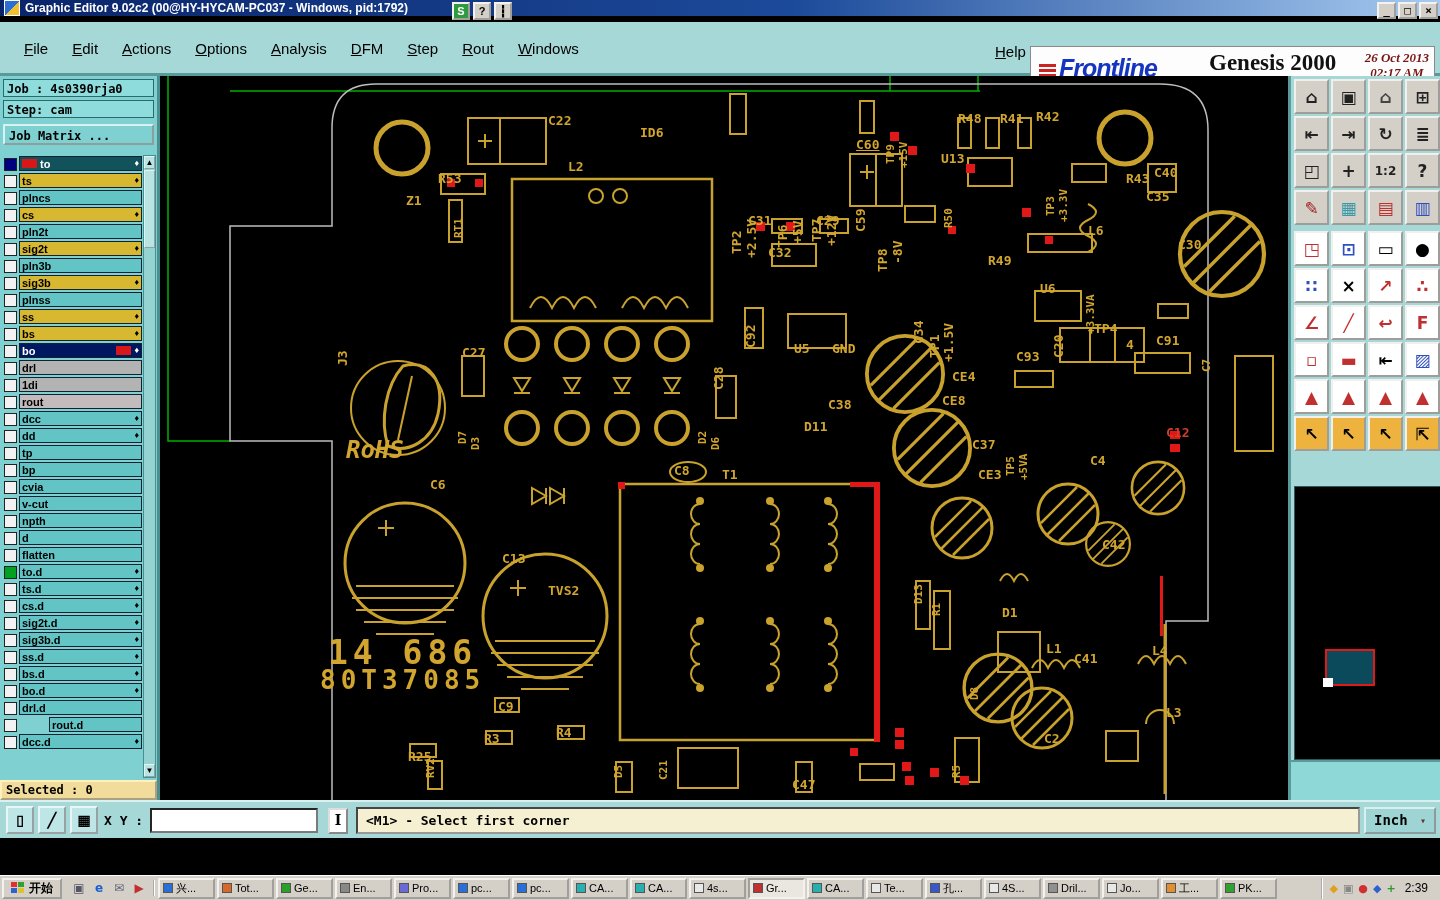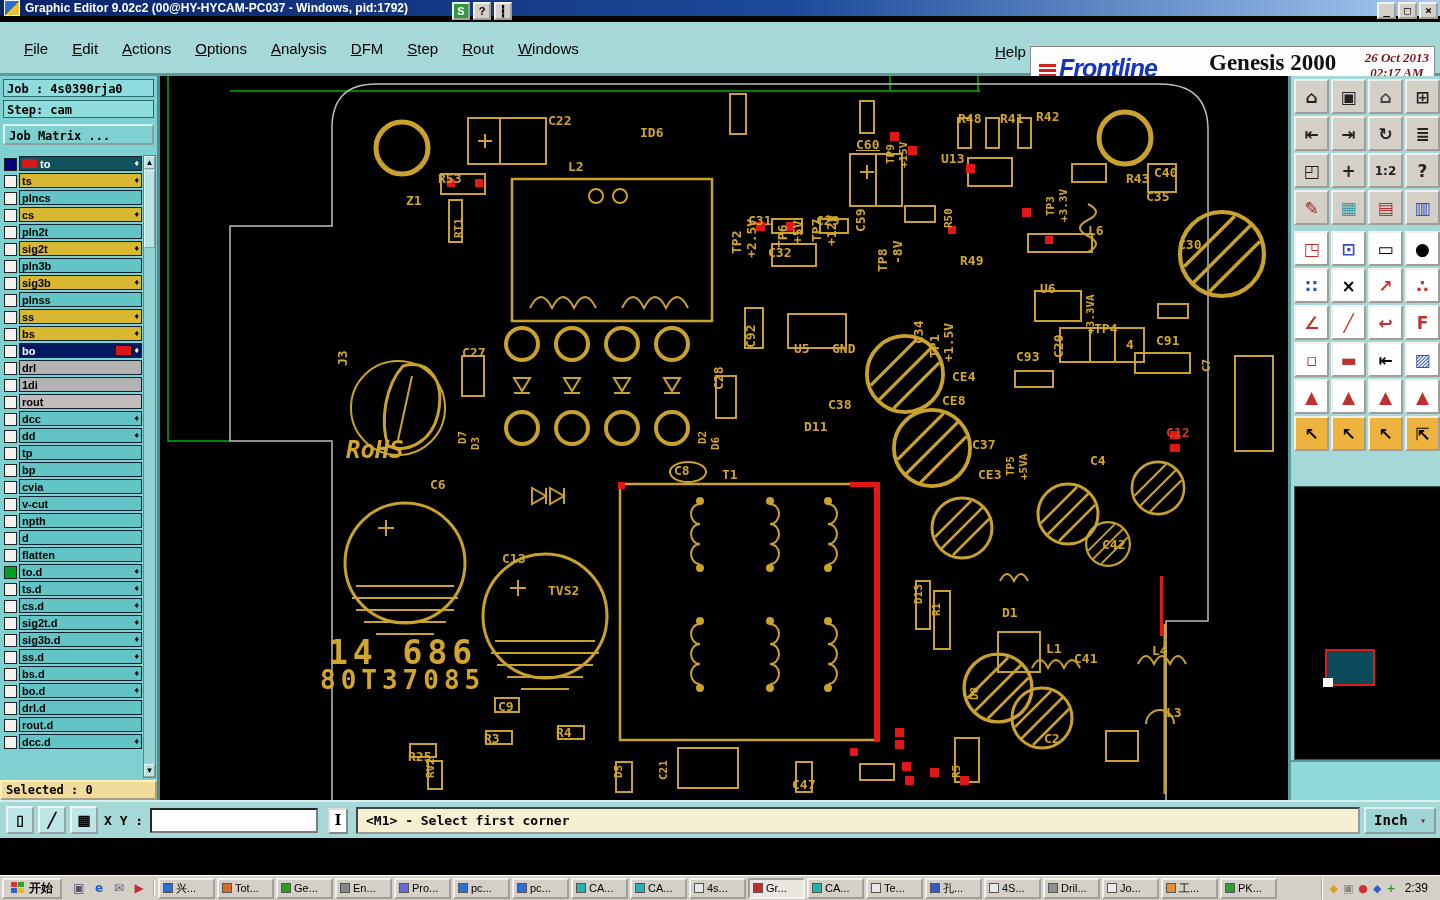--- a/index.html
+++ b/index.html
@@ -401,21 +401,21 @@
           </div>
         </div>
         <div class="layer-row">
           <div class="layer-check"></div>
           <div class="layer-field" style="background: rgb(98, 196, 196); color: rgb(0, 0, 0);">
             <div class="layer-name">drl.d</div>
           </div>
         </div>
         <div class="layer-row">
           <div class="layer-check"></div>
-          <div class="layer-field" style="background: rgb(98, 196, 196); color: rgb(0, 0, 0);">
+          <div class="layer-field" style="background: rgb(98, 196, 196); color: rgb(0, 0, 0); margin-left: 30px;">
             <div class="layer-name">rout.d</div>
           </div>
         </div>
         <div class="layer-row">
           <div class="layer-check"></div>
           <div class="layer-field" style="background: rgb(98, 196, 196); color: rgb(0, 0, 0);">
             <div class="layer-name">dcc.d</div>
             <div class="dia">♦</div>
           </div>
         </div>
@@ -637,21 +637,21 @@
       <span class="pcb-label vert" style="left: 631px; top: 168px;">+5V</span>
       <span class="pcb-label vert" style="left: 650px; top: 166px;">TP7</span>
       <span class="pcb-label vert" style="left: 665px; top: 170px;">+12V</span>
       <span class="pcb-label vert" style="left: 694px; top: 156px;">C59</span>
       <span class="pcb-label" style="left: 588px; top: 138px;">C31</span>
       <span class="pcb-label" style="left: 656px; top: 138px;">C29</span>
       <span class="pcb-label" style="left: 608px; top: 170px;">C32</span>
       <span class="pcb-label vert" style="left: 716px; top: 196px;">TP8</span>
       <span class="pcb-label vert" style="left: 731px; top: 188px;">-8V</span>
       <span class="pcb-label vert" style="left: 782px; top: 152px; font-size: 11px;">R50</span>
-      <span class="pcb-label" style="left: 800px; top: 178px;">R49</span>
+      <span class="pcb-label" style="left: 828px; top: 178px;">R49</span>
       <span class="pcb-label" style="left: 928px; top: 148px;">L6</span>
       <span class="pcb-label" style="left: 1018px; top: 162px;">C30</span>
       <span class="pcb-label vert" style="left: 752px; top: 268px;">C34</span>
       <span class="pcb-label vert" style="left: 768px; top: 282px;">TP1</span>
       <span class="pcb-label vert" style="left: 782px; top: 286px;">+1.5V</span>
       <span class="pcb-label" style="left: 880px; top: 206px;">U6</span>
       <span class="pcb-label vert" style="left: 924px; top: 258px; font-size: 11px;">+3.3VA</span>
       <span class="pcb-label" style="left: 934px; top: 246px;">TP4</span>
       <span class="pcb-label vert" style="left: 892px; top: 282px;">C20</span>
       <span class="pcb-label" style="left: 856px; top: 274px;">C93</span>

